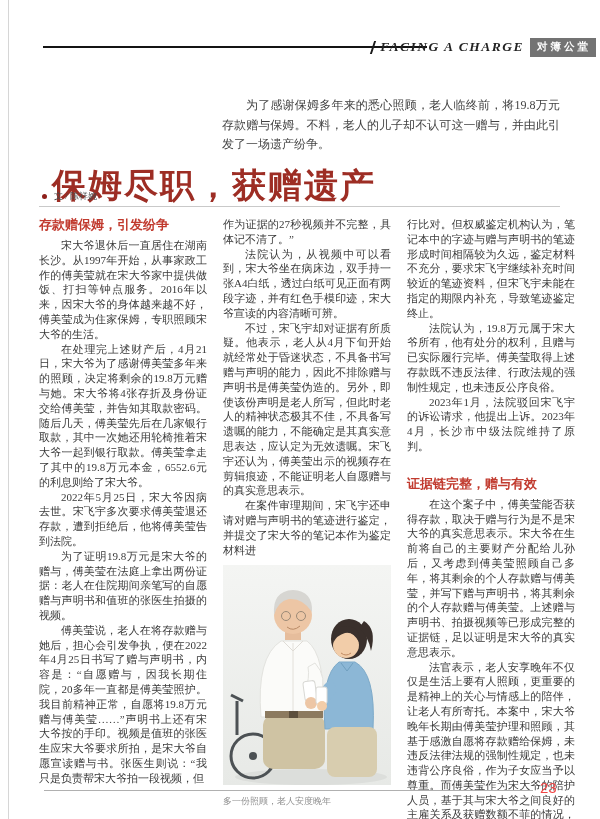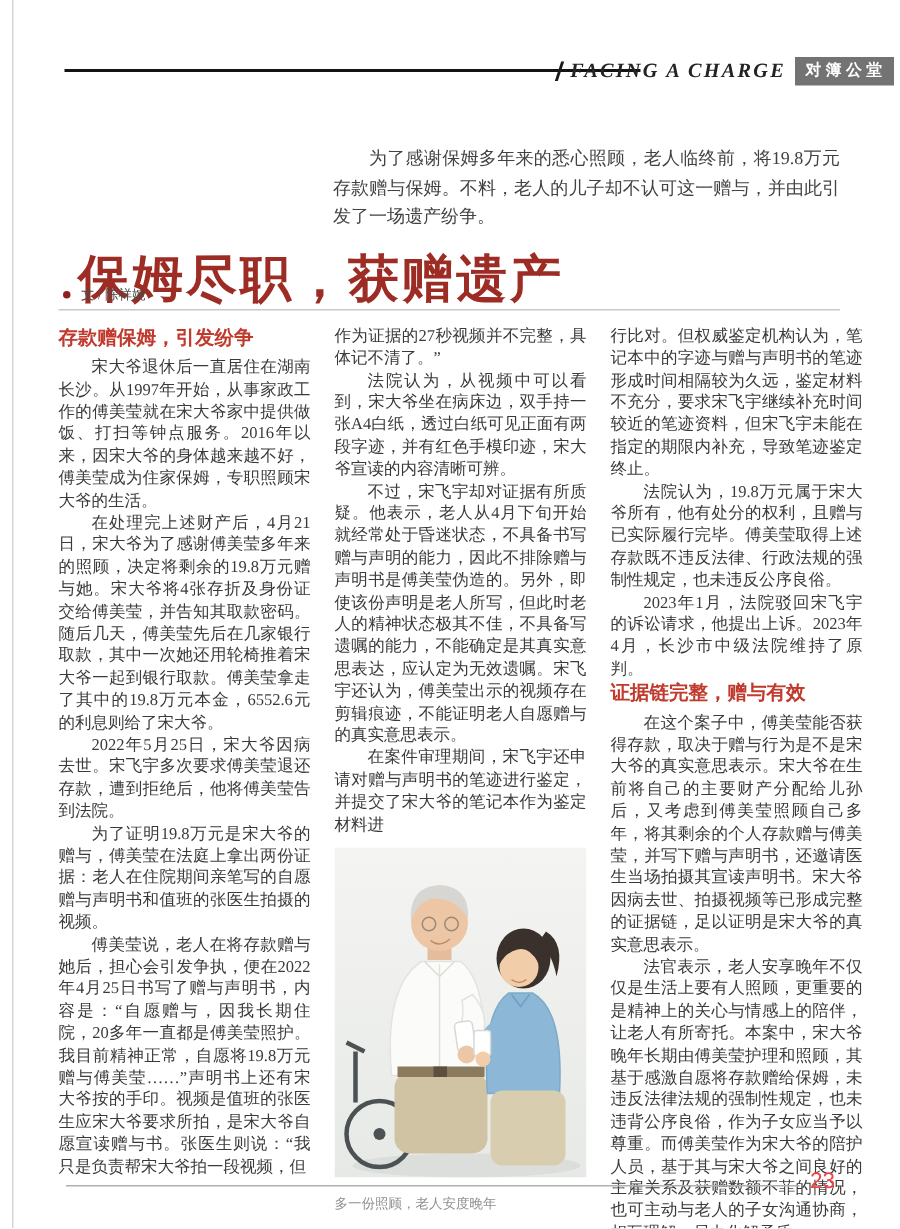--- a/index.html
+++ b/index.html
@@ -25,21 +25,21 @@
   .byline{position:absolute;left:42px;top:190px;font-size:9px;color:#4a4a4a;display:flex;align-items:center;justify-content:space-between;}
   .byline-dot{display:inline-block;width:5px;height:5px;border-radius:50%;background:#8e1f1a;margin-right:7px;}
   .rule-under-title{position:absolute;left:39px;top:206px;width:521px;height:1px;background:#c9c9c9;}
 
   
   .col{position:absolute;top:217px;width:168px;font-size:11px;line-height:14.8px;text-align:justify;}
   .col1{left:39px;}
   .col2{left:223px;}
   .col3{left:407px;}
   .col-heading{font-size:13px;font-weight:700;color:#c13a2e;margin:0 0 5px 0;line-height:16px;}
-  .col-heading.mt{}
+  .col-heading.mt{margin-top:22px;}
   .body-p{margin:0;text-indent:2em;}
   .body-p.no-indent{text-indent:0;}
 
   
   .photo-wrap{margin-top:8px;width:168px;}
   .photo-caption{margin-top:5px;font-size:9px;color:#8f8f8f;}
 
   
   .footer-line{position:absolute;left:44px;top:790px;width:489px;height:1px;background:#b0b0b0;}
   .page-num{position:absolute;left:540px;top:779px;font-size:15px;color:#ef4444;
@@ -134,19 +134,19 @@
       </svg>
       <div class="photo-caption">多一份照顾，老人安度晚年</div>
     </div>
   </div>
 
   <div class="col col3">
     <p class="body-p no-indent">行比对。但权威鉴定机构认为，笔记本中的字迹与赠与声明书的笔迹形成时间相隔较为久远，鉴定材料不充分，要求宋飞宇继续补充时间较近的笔迹资料，但宋飞宇未能在指定的期限内补充，导致笔迹鉴定终止。</p>
     <p class="body-p">法院认为，19.8万元属于宋大爷所有，他有处分的权利，且赠与已实际履行完毕。傅美莹取得上述存款既不违反法律、行政法规的强制性规定，也未违反公序良俗。</p>
     <p class="body-p">2023年1月，法院驳回宋飞宇的诉讼请求，他提出上诉。2023年4月，长沙市中级法院维持了原判。</p>
     <h2 class="col-heading mt">证据链完整，赠与有效</h2>
-    <p class="body-p">在这个案子中，傅美莹能否获得存款，取决于赠与行为是不是宋大爷的真实意思表示。宋大爷在生前将自己的主要财产分配给儿孙后，又考虑到傅美莹照顾自己多年，将其剩余的个人存款赠与傅美莹，并写下赠与声明书，还邀请医生当场拍摄其宣读声明书。宋大爷因病去世、拍摄视频等已形成完整的证据链，足以证明是宋大爷的真实意思表示。</p>
+    <p class="body-p">在这个案子中，傅美莹能否获得存款，取决于赠与行为是不是宋大爷的真实意思表示。宋大爷在生前将自己的主要财产分配给儿孙后，又考虑到傅美莹照顾自己多年，将其剩余的个人存款赠与傅美莹，并写下赠与声明书，将其剩余的个人存款赠与傅美莹。上述赠与声明书、拍摄视频等已形成完整的证据链，足以证明是宋大爷的真实意思表示。</p>
     <p class="body-p"><span>法官表示，老人安享晚年不仅仅是生活上要有人照顾，更重要的是精神上的关心与情感上的陪伴，让老人有所寄托。本案中，宋大爷晚年长期由傅美莹护理和照顾，其基于感激自愿将存款赠给保姆，未违反法律法规的强制性规定，也未违背公序良俗，作为子女应当予以尊重。而傅美莹作为宋大爷的陪护人员，基于其与宋大爷之间良好的主雇关系及获赠数额不菲的情况，也可主动与老人的子女沟通协商，相互理解，尽力化解矛盾。</span></p>
   </div>
 
   <div class="footer-line"></div>
   <div class="page-num">23</div>
 </div>
 
 </body></html>

